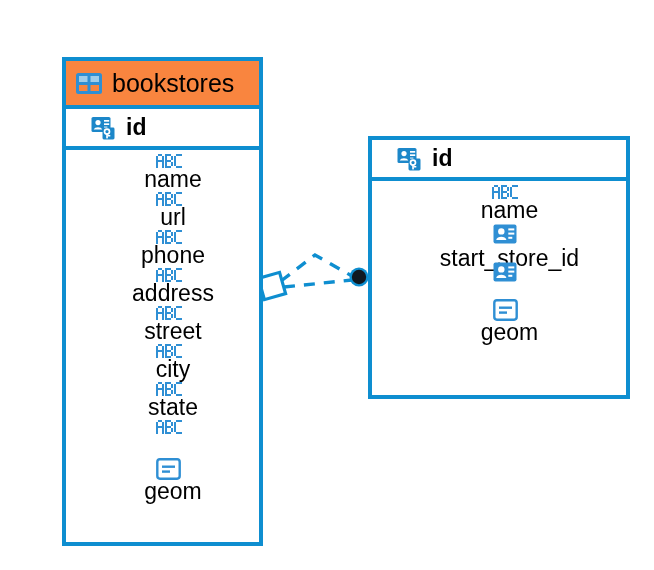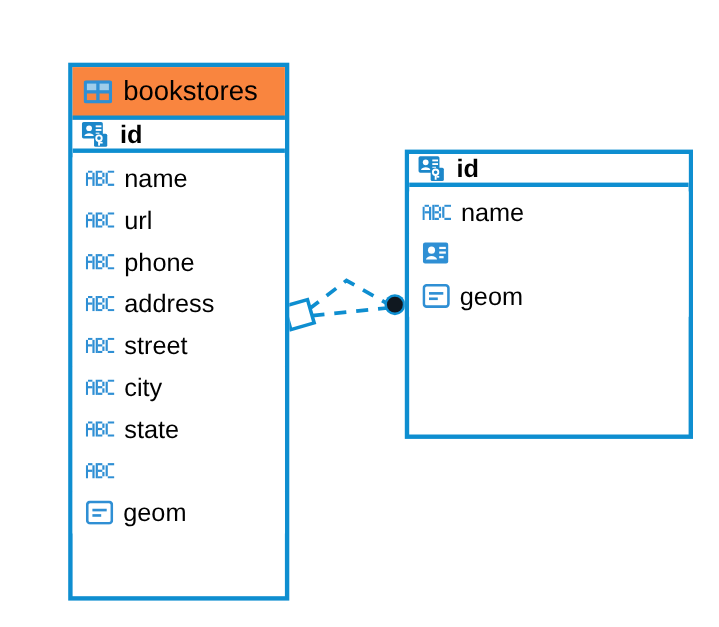--- a/index.html
+++ b/index.html
@@ -30,34 +30,35 @@
   .entity-header.neutral{background:#ebebeb;}
   .entity-title{
     font-size:25px;color:#000000;
     margin-left:10px;
     white-space:nowrap;
     line-height:1;
   }
 
   .pk-row{
     display:flex;align-items:center;
-    height:30px;
-    padding-left:8px;
+    height:41px;
+    padding-left:25px;
     box-sizing:border-box;
     border-bottom:4px solid #0e8ed0;
     background:#ffffff;
   }
   .pk-row .field-label{font-weight:bold;}
 
   .field-row{
     display:flex;align-items:center;
     height:38px;
     padding-left:12px;
     box-sizing:border-box;
     background:#ffffff;
+    flex-direction:column;
   }
   .field-label{
     font-size:23px;color:#000000;
     margin-left:9px;
     white-space:nowrap;
     line-height:1;
   }
   .fields-wrap{padding-top:4px;padding-bottom:4px;}
 
   
@@ -362,32 +363,45 @@
                 <rect x="11" y="12" width="4" height="2"></rect>
               <rect x="20" y="0" width="6" height="2"></rect>
                 <rect x="18" y="2" width="2" height="10"></rect>
               <rect x="20" y="12" width="6" height="2"></rect>
             </g>
           </svg>
         </span>
         <span class="field-label">name</span>
       </div>
 
-
       <div class="field-row">
         <span class="icon icon-fk">
           <svg viewBox="0 0 24 22" width="24" height="22">
             <rect x="0.5" y="1.5" width="23" height="19" rx="2" fill="#2f8fd4"></rect>
             <circle cx="8.3" cy="8.4" r="3.2" fill="#ffffff"></circle>
             <path d="M 3.2 17 C 4 12.6 12.6 12.6 13.4 17 Z" fill="#ffffff"></path>
             <rect x="15.3" y="5.4" width="6" height="2" fill="#ffffff"></rect>
             <rect x="15.3" y="9.6" width="6" height="2" fill="#ffffff"></rect>
             <rect x="15.3" y="13.8" width="4" height="2" fill="#ffffff"></rect>
           </svg>
         </span>
+        <span class="field-label">start_store_id</span>
+      </div>
+
+      <div class="field-row">
+        <span class="icon icon-fk">
+          <svg viewBox="0 0 24 22" width="24" height="22">
+            <rect x="0.5" y="1.5" width="23" height="19" rx="2" fill="#2f8fd4"></rect>
+            <circle cx="8.3" cy="8.4" r="3.2" fill="#ffffff"></circle>
+            <path d="M 3.2 17 C 4 12.6 12.6 12.6 13.4 17 Z" fill="#ffffff"></path>
+            <rect x="15.3" y="5.4" width="6" height="2" fill="#ffffff"></rect>
+            <rect x="15.3" y="9.6" width="6" height="2" fill="#ffffff"></rect>
+            <rect x="15.3" y="13.8" width="4" height="2" fill="#ffffff"></rect>
+          </svg>
+        </span>
       </div>
 
       <div class="field-row">
         <span class="icon icon-geom">
           <svg viewBox="0 0 25 22" width="25" height="22">
             <rect x="1.3" y="1.3" width="22.4" height="19.4" rx="2.6" fill="#ffffff" stroke="#2f8fd4" stroke-width="2.4"></rect>
             <rect x="6" y="7.5" width="13" height="2.4" fill="#2f8fd4"></rect>
             <rect x="6" y="12.4" width="8" height="2.4" fill="#2f8fd4"></rect>
           </svg>
         </span>

